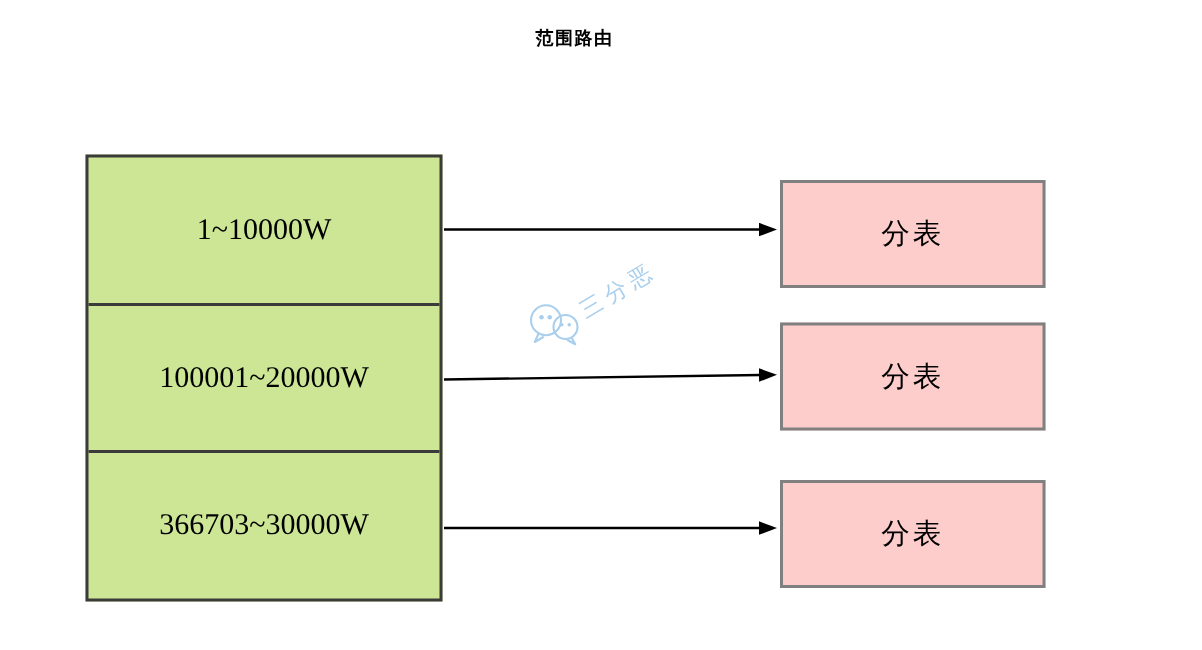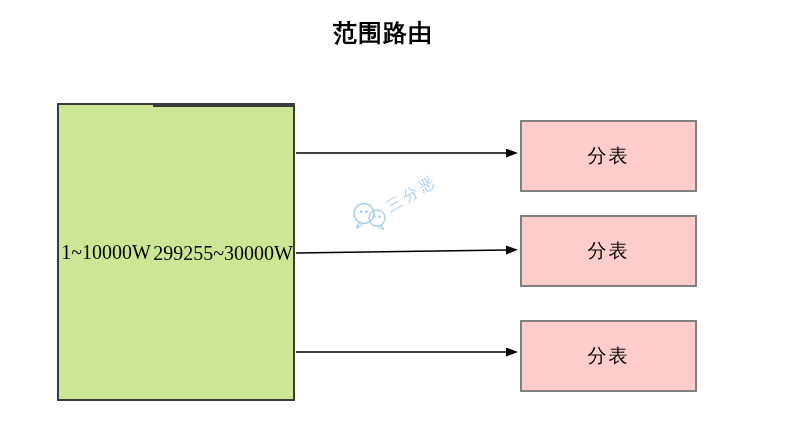--- a/index.html
+++ b/index.html
@@ -14,21 +14,21 @@
     height: 433px;
     background: #ffffff;
     overflow: hidden;
   }
   .diagram-title {
     position: absolute;
     left: 283px;
     top: 17px;
     width: 200px;
     text-align: center;
-    font-size: 24px;
+    font-size: 12px;
     font-weight: bold;
     color: #000000;
     letter-spacing: 1px;
   }
   .source-label {
     position: absolute;
     left: 112px;
     top: 61px;
     width: 140px;
     text-align: center;
@@ -40,21 +40,21 @@
   .source-table {
     position: absolute;
     left: 57px;
     top: 103px;
     width: 238px;
     height: 298px;
     box-sizing: border-box;
     background: #cde696;
     border: 2px solid #3b3b3b;
     display: flex;
-    flex-direction: row;
+    flex-direction: column;
   }
   .source-row {
     flex: 1 1 0;
     display: flex;
     align-items: center;
     justify-content: center;
     font-size: 20px;
     color: #000000;
   }
   .source-row + .source-row {
@@ -113,21 +113,22 @@
 </head>
 <body>
 
 <div class="canvas">
 
   <div class="diagram-title">范围路由</div>
 
 
   <div class="source-table">
     <div class="source-row">1~10000W</div>
-    <div class="source-row">299255~30000W</div>
+    <div class="source-row">100001~20000W</div>
+    <div class="source-row">366703~30000W</div>
   </div>
 
   <div class="shard-box pos-1">分表</div>
   <div class="shard-box pos-2">分表</div>
   <div class="shard-box pos-3">分表</div>
 
   <svg class="arrows-layer" width="801" height="433" viewBox="0 0 801 433">
     <defs>
       <marker id="arrowhead" markerUnits="userSpaceOnUse" markerWidth="13" markerHeight="10" refX="1" refY="4.5" orient="auto">
         <polygon points="0,0 12,4.5 0,9" fill="#000000"></polygon>

